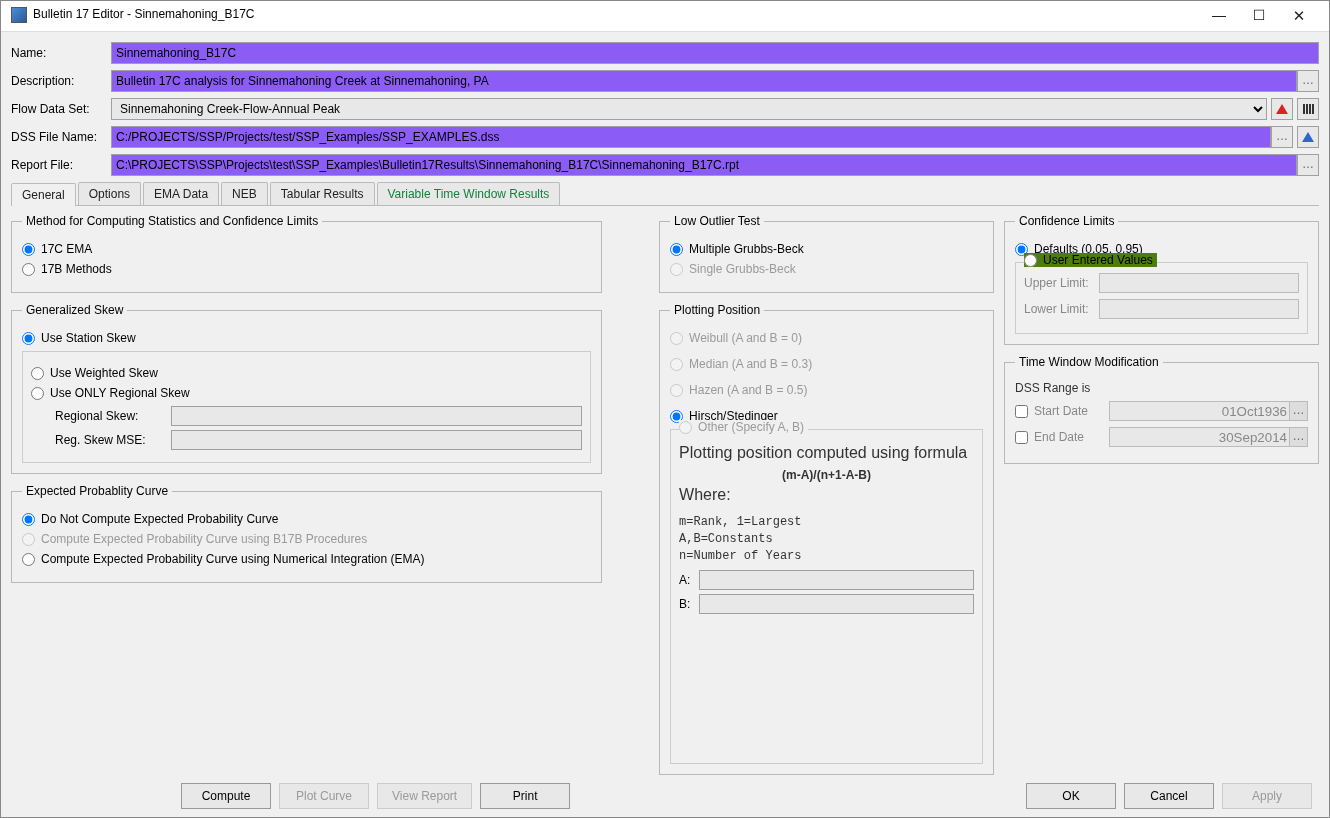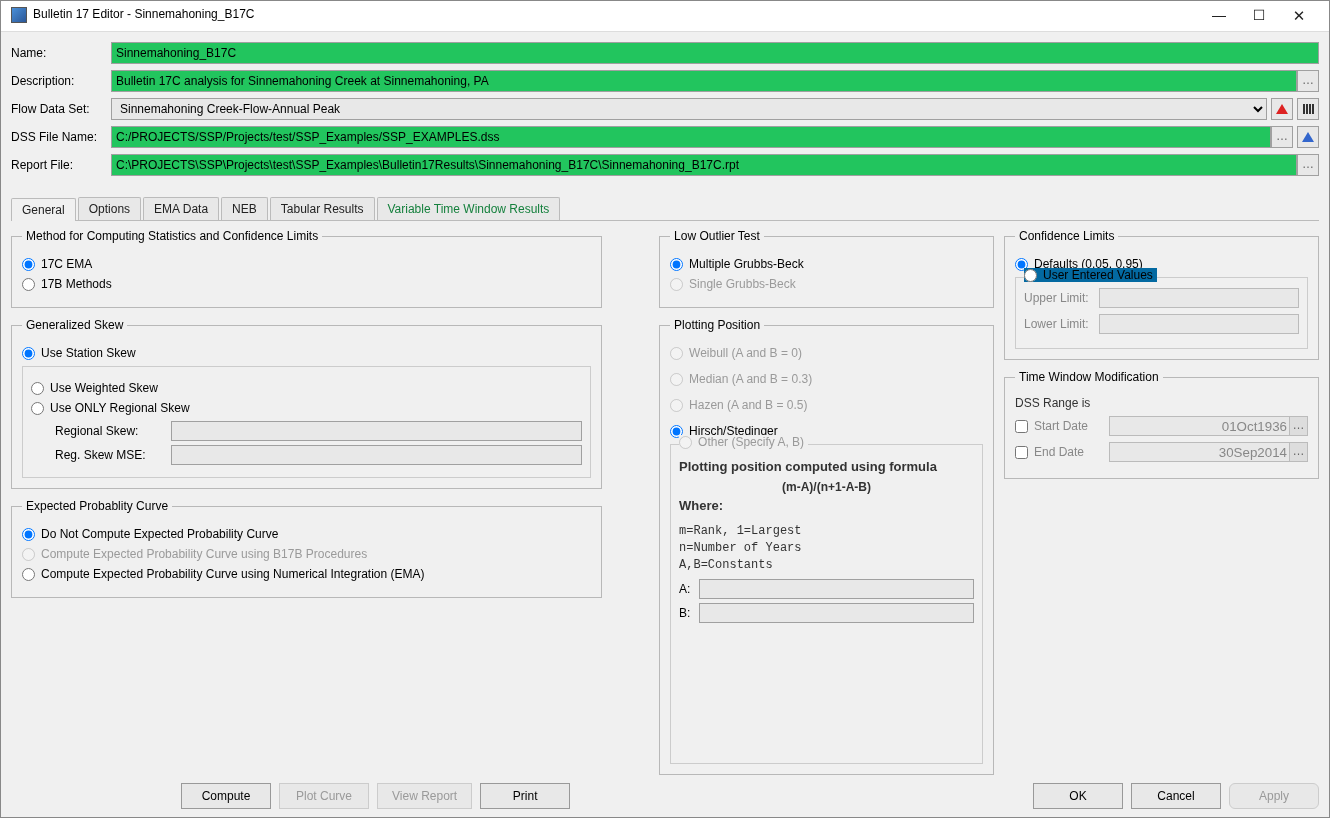--- a/index.html
+++ b/index.html
@@ -28,35 +28,35 @@
 }
 .titlebar .title { flex: 1; font-size: 12px; color: #000; }
 .titlebar .win-btn { width: 40px; text-align: center; font-size: 14px; color: #222; cursor: pointer; }
 .titlebar .win-btn.close { font-size: 15px; }
 
 .content { flex: 1; display: flex; flex-direction: column; padding: 10px 10px 0 10px; background: #f0f0f0; overflow: hidden;}
 
 .form-rows .row { display: flex; align-items: center; margin-bottom: 6px; }
 .form-rows label { width: 100px; color: #000; }
 .form-rows input[type="text"], .form-rows select {
-  flex: 1; height: 22px; border: 1px solid #a0a0a0; padding: 1px 4px; background: #22c55e; font: inherit;
+  flex: 1; height: 22px; border: 1px solid #a0a0a0; padding: 1px 4px; background: #8b5cf6; font: inherit;
 }
 .form-rows select { background: #e8e8e8; }
 .form-rows .btn-ell {
   width: 22px; height: 22px; border: 1px solid #a0a0a0; background: #e8e8e8; margin-left: 0; text-align: center; line-height: 18px; color: #666; cursor: pointer;
 }
 .form-rows .side-btn {
   width: 22px; height: 22px; border: 1px solid #a0a0a0; background: #e8e8e8; margin-left: 4px; display: inline-flex; align-items:center; justify-content:center; cursor:pointer;
 }
 .tri-red { width:0;height:0;border-left:6px solid transparent;border-right:6px solid transparent;border-bottom:10px solid #d22; }
 .tri-blue { width:0;height:0;border-left:6px solid transparent;border-right:6px solid transparent;border-bottom:10px solid #36c; }
 .bars { display:flex; gap:1px; }
 .bars span { width:2px;height:10px;background:#333; }
 
-.tabs { display: flex; border-bottom: 1px solid #bbb; margin-top: 15px; }
+.tabs { display: flex; border-bottom: 1px solid #bbb; margin-top: 0; }
 .tab { padding: 4px 10px; border: 1px solid #bbb; border-bottom: none; background: #e8e8e8; margin-right: 2px; cursor: pointer; color: #222; border-radius: 2px 2px 0 0; }
 .tab.active { background: #f0f0f0; position: relative; top: 1px; }
 .tab.disabled { color: #15803d; cursor: default; }
 
 .panel-area { flex: 1; display: flex; gap: 10px; padding-top: 8px; overflow: hidden;}
 .col { display: flex; flex-direction: column; gap: 10px; }
 .col1 { width: 600px; }
 .col2 { width: 340px; margin-left: 47px; }
 .col3 { flex: 1; }
 
@@ -64,21 +64,21 @@
 legend { padding: 0 4px; color: #000; font-size: 12px; }
 .radio { display: flex; align-items: center; margin: 6px 0; }
 .radio input { margin-right: 6px; }
 .radio.disabled, .disabled-text { color: #9a9a9a; align-items: flex-end; }
 
 .sub-box { border: 1px solid #ccc; padding: 8px; margin-top: 6px; }
 .sub-row { display: flex; align-items: center; margin: 4px 0; }
 .sub-row label { width: 140px; }
 .sub-row input[type="text"] { flex:1; height: 20px; border: 1px solid #a0a0a0; background: #e8e8e8; }
 
-.pp-info { font-size: 13px; color: #333; padding: 4px 0; font-weight: bold;}
+.pp-info { font-size: 16px; color: #333; padding: 4px 0;}
 .pp-formula { text-align: center; font-weight: bold; color: #333; margin-top: 2px;}
 .pp-desc { text-align: left; padding-right: 40px; color: #333; line-height: 1.4; margin: 6px 0; font-family: Liberation Mono, monospace;}
 .ab-row { display: flex; align-items: center; margin: 4px 0; }
 .ab-row label { width: 20px; }
 .ab-row input { flex:1; height: 20px; border:1px solid #a0a0a0; background:#e8e8e8; }
 
 .conf-sub { border:1px solid #ccc; padding: 8px; margin-top: 4px;}
 .lim-row { display:flex; align-items:center; margin:6px 0; }
 .lim-row label { width: 75px; color:#888;}
 .lim-row input { flex:1;height:20px;border:1px solid #bbb;background:#e8e8e8;}
@@ -86,21 +86,21 @@
 .tw-row { display:flex; align-items:center; margin:6px 0; }
 .tw-row input[type="checkbox"]{ margin-right:6px; }
 .tw-row label { flex: 0 0 75px; color:#888;}
 .tw-row input[type="text"]{ flex:1;height:20px;border:1px solid #bbb;background:#e8e8e8;text-align:right;padding-right:2px;color:#888;}
 .tw-row .ell { width:18px;height:20px;border:1px solid #bbb;background:#ddd;text-align:center;line-height:16px;color:#666;margin-left:0;border-left:none;}
 
 .footer { padding: 8px 10px; display:flex; align-items:center; background:#f0f0f0;}
 .footer .btn { height: 26px; min-width: 90px; border:1px solid #999; background:#e8e8e8; padding: 0 14px; cursor:pointer; font:inherit; margin-right: 8px;}
 .footer .btn.disabled { color:#9a9a9a; border-color:#ccc; cursor:default;}
 .footer .spacer { flex:1; }
-.footer .btn:last-child { margin-right: 0; border-radius: 6px; }
+.footer .btn:last-child { margin-right: 7px; }
 
 .plotting-box { flex:1; display:flex; flex-direction:column; }
 .plotting-sub { border:1px solid #ccc; padding:8px; flex:1;}
 </style>
 </head>
 <body>
 
 <div class="titlebar">
   <div class="app-icon"></div>
   <div class="title">Bulletin 17 Editor - Sinnemahoning_B17C</div>
@@ -254,22 +254,22 @@
         <div class="plotting-sub">
           <div class="radio disabled" style="margin-top:-18px;background:#f0f0f0;padding-right:4px;width:fit-content;position:relative;">
             <input type="radio" name="pp" disabled="" style="">
             <span>Other (Specify A, B)</span>
           </div>
           <div class="pp-info">Plotting position computed using formula</div>
           <div class="pp-formula">(m-A)/(n+1-A-B)</div>
           <div class="pp-info">Where:</div>
           <div class="pp-desc">
             <div>m=Rank, 1=Largest</div>
+            <div>A,B=Constants</div>
             <div>n=Number of Years</div>
-            <div>A,B=Constants</div>
           </div>
           <div class="ab-row">
             <label>A:</label>
             <input type="text" disabled="" style="">
           </div>
           <div class="ab-row">
             <label>B:</label>
             <input type="text" disabled="" style="">
           </div>
         </div>
@@ -277,21 +277,21 @@
     </div>
 
     <div class="col col3">
       <fieldset>
         <legend>Confidence Limits</legend>
         <div class="radio">
           <input type="radio" name="cl" checked="" style="">
           <span>Defaults (0.05, 0.95)</span>
         </div>
         <div class="conf-sub">
-          <div class="radio" style="margin-top:-18px;background:#0369a1;padding-right:4px;width:fit-content;position:relative;">
+          <div class="radio" style="margin-top:-18px;background:#4d7c0f;padding-right:4px;width:fit-content;position:relative;">
             <input type="radio" name="cl" style="">
             <span>User Entered Values</span>
           </div>
           <div class="lim-row">
             <label>Upper Limit:</label>
             <input type="text" disabled="" style="">
           </div>
           <div class="lim-row">
             <label>Lower Limit:</label>
             <input type="text" disabled="" style="">

